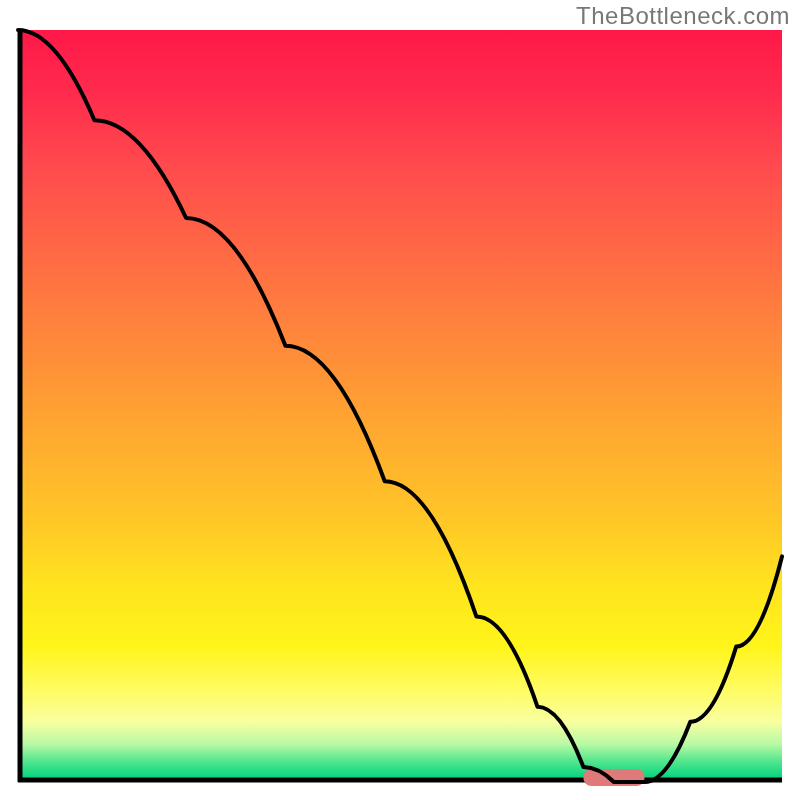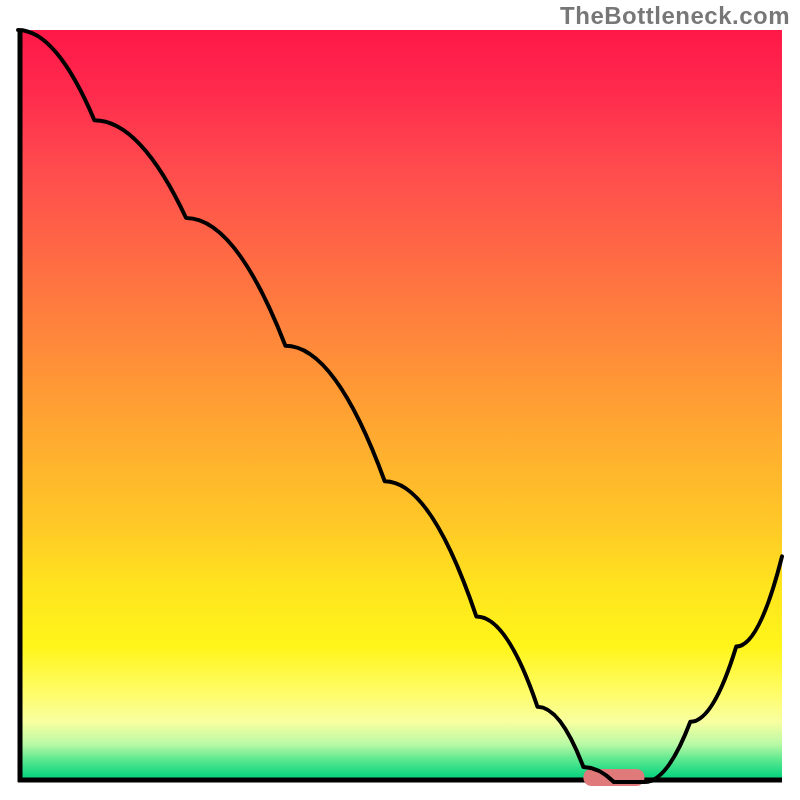--- a/index.html
+++ b/index.html
@@ -15,21 +15,21 @@
     position: relative;
     width: 800px;
     height: 800px;
     box-sizing: border-box;
   }
   .watermark {
     position: absolute;
     top: 2px;
     right: 10px;
     font-size: 24px;
-    font-weight: 700;
+    font-weight: 400;
     color: #777;
     letter-spacing: 0.5px;
     z-index: 5;
   }
   .plot-area {
     position: absolute;
     left: 18px;
     top: 30px;
     width: 764px;
     height: 752px;

